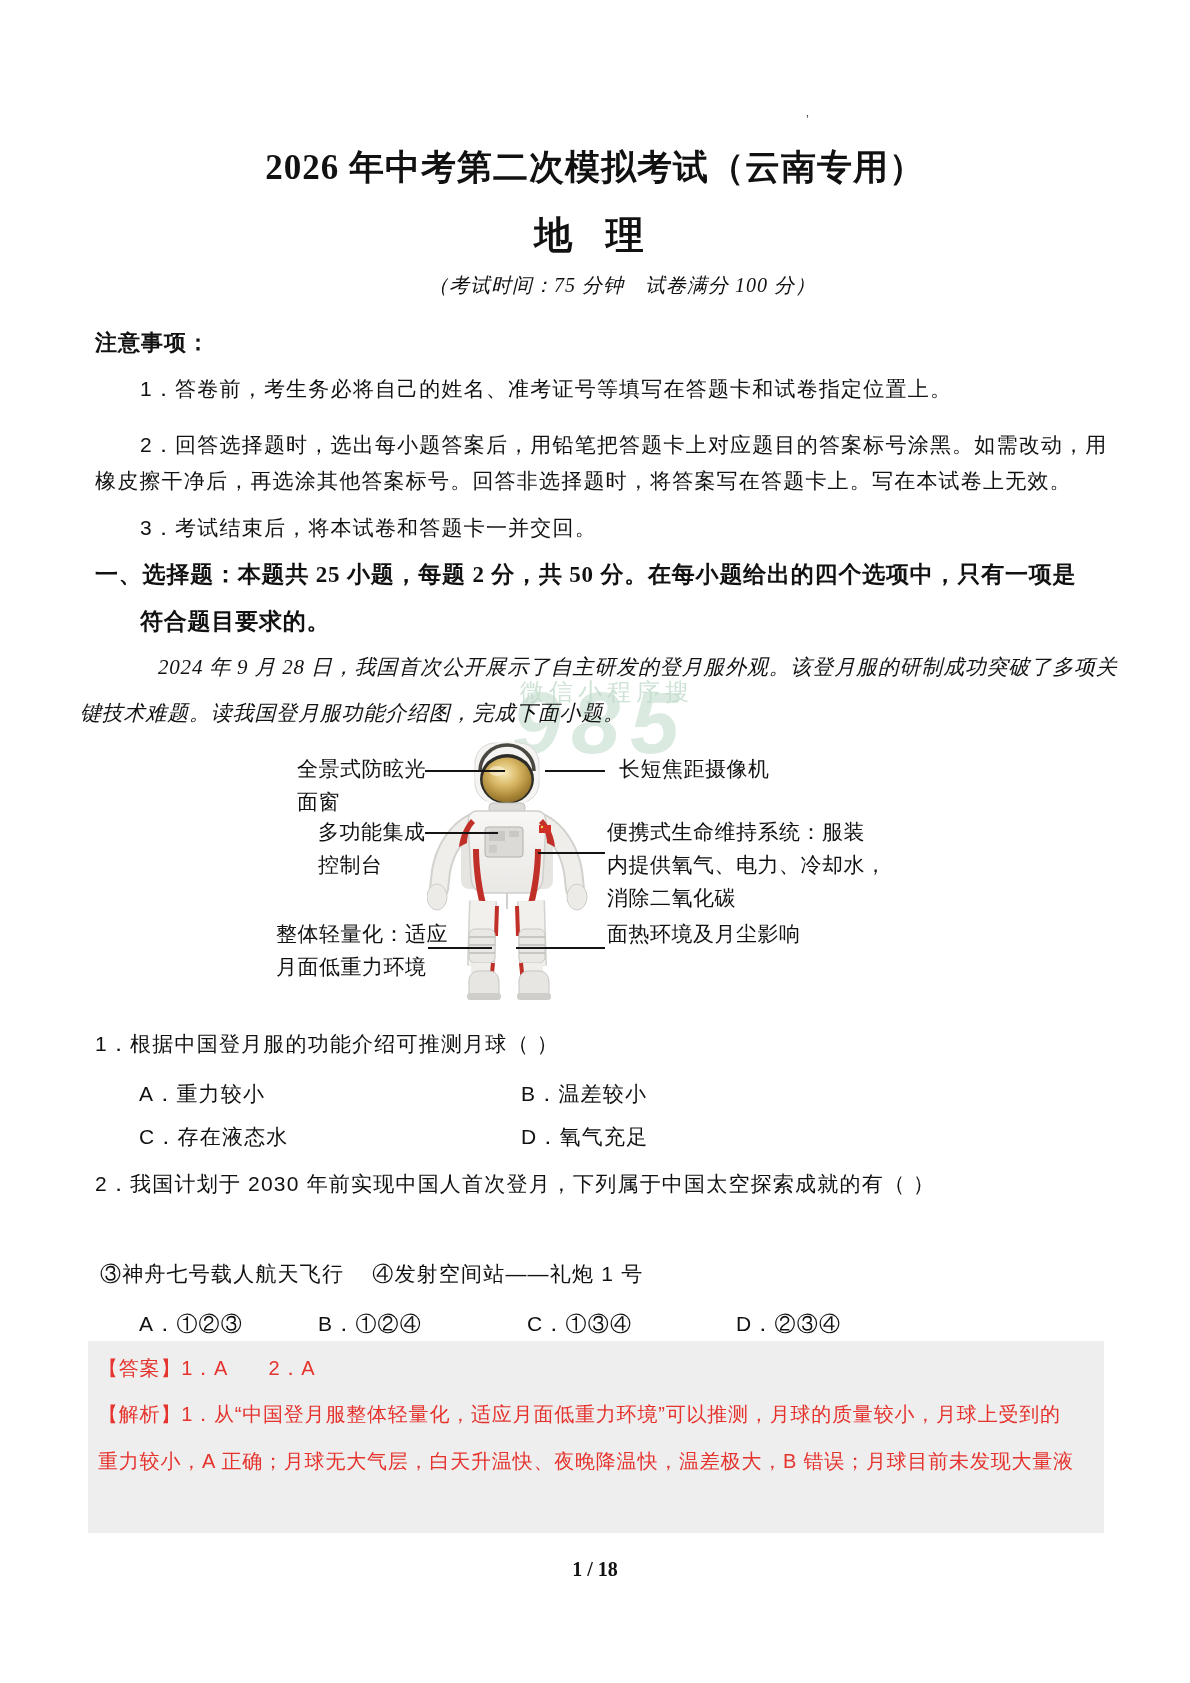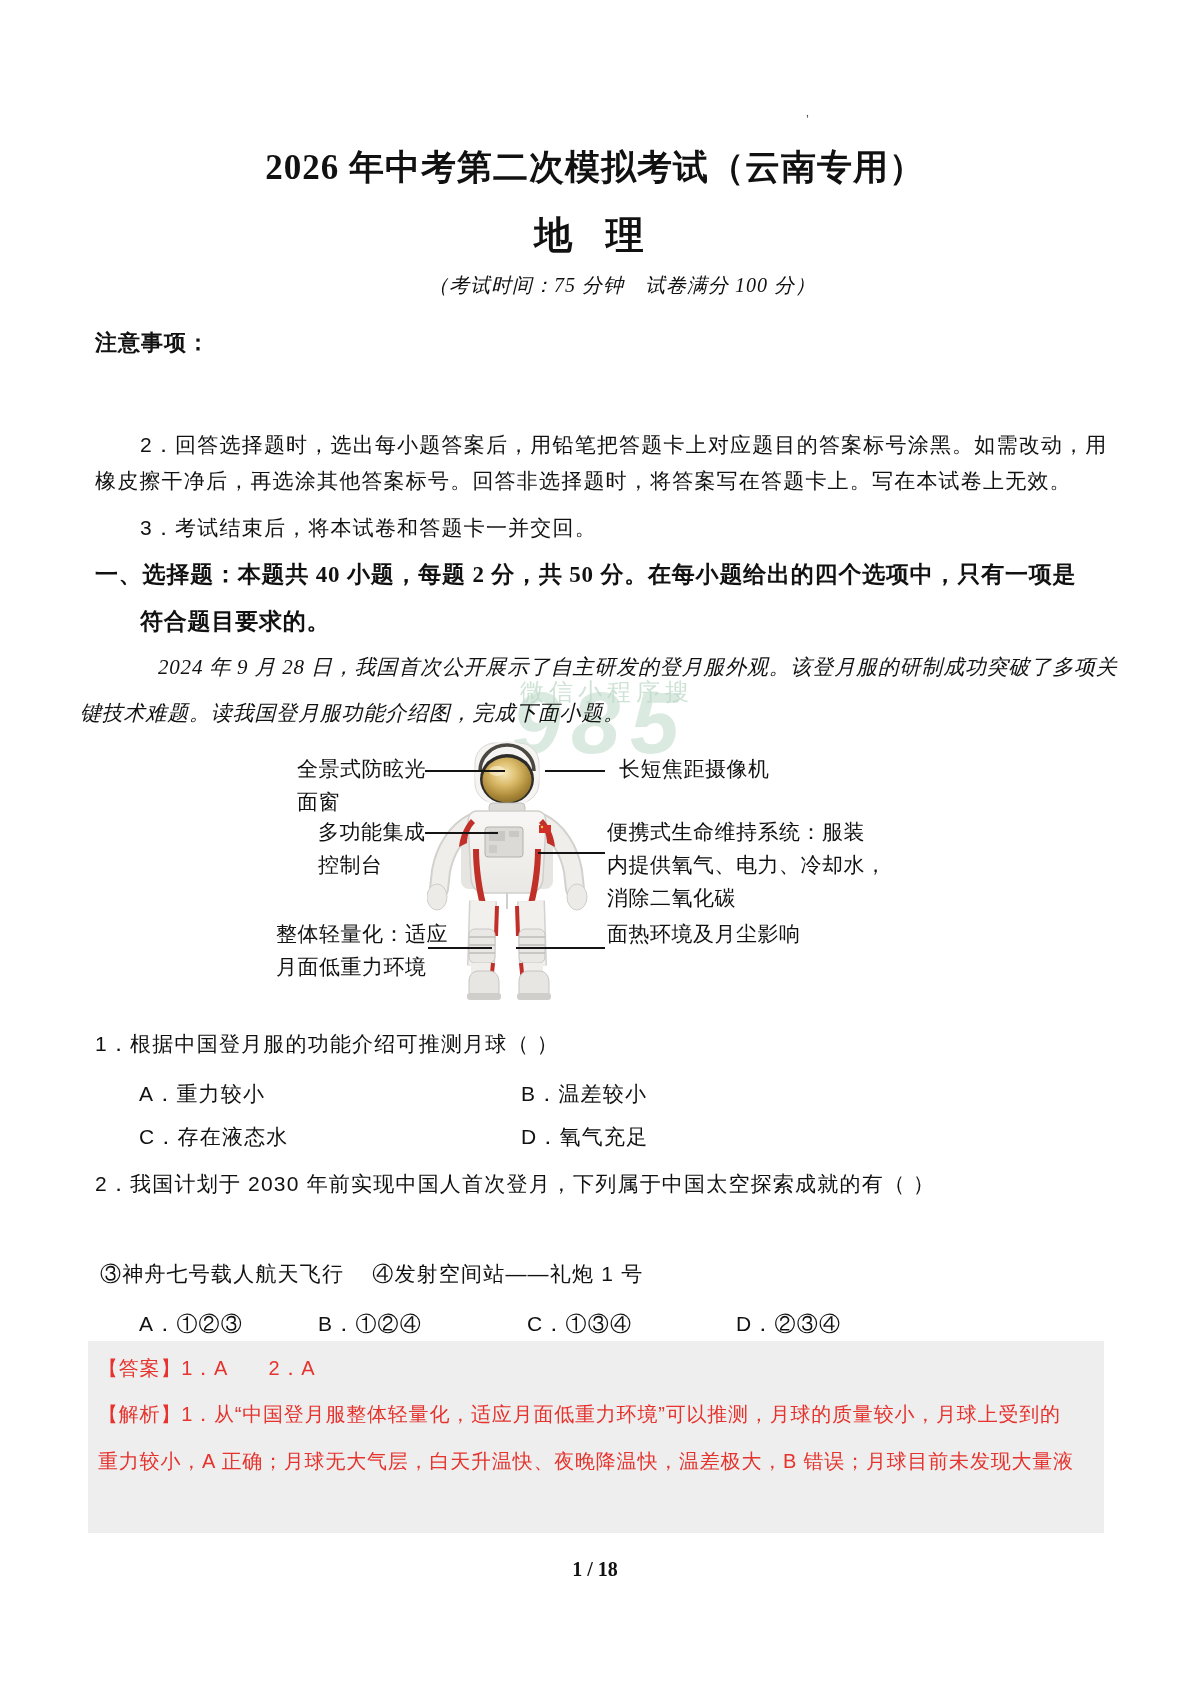--- a/index.html
+++ b/index.html
@@ -34,25 +34,26 @@
   <div class="abs wm1" style="left:520px;top:676px;">微信小程序搜</div>
   <div class="abs wm2" style="left:512px;top:672px;">985</div>
 
   <div class="abs stray z1" style="left:806px;top:112px;">’</div>
 
   <div class="abs serif title z1" style="left:0;top:144px;">2026 年中考第二次模拟考试（云南专用）</div>
   <div class="abs serif subject z1" style="left:0;top:210px;">地 理</div>
   <div class="abs kai examinfo z1" style="left:0;top:272px;margin-left:27px;">（考试时间：75 分钟　试卷满分 100 分）</div>
 
   <div class="abs sans noteshead z1" style="left:95px;top:328px;">注意事项：</div>
+  <div class="abs sans bodyline z1" style="left:140px;top:375px;">1．答卷前，考生务必将自己的姓名、准考证号等填写在答题卡和试卷指定位置上。</div>
   <div class="abs sans bodyline z1" style="left:140px;top:431px;">2．回答选择题时，选出每小题答案后，用铅笔把答题卡上对应题目的答案标号涂黑。如需改动，用</div>
   <div class="abs sans bodyline z1" style="left:95px;top:467px;">橡皮擦干净后，再选涂其他答案标号。回答非选择题时，将答案写在答题卡上。写在本试卷上无效。</div>
   <div class="abs sans bodyline z1" style="left:140px;top:514px;">3．考试结束后，将本试卷和答题卡一并交回。</div>
 
-  <div class="abs serif sectionline z1" style="left:95px;top:559px;">一、选择题：本题共 40 小题，每题 2 分，共 50 分。在每小题给出的四个选项中，只有一项是</div>
+  <div class="abs serif sectionline z1" style="left:95px;top:559px;">一、选择题：本题共 25 小题，每题 2 分，共 50 分。在每小题给出的四个选项中，只有一项是</div>
   <div class="abs serif sectionline z1" style="left:140px;top:606px;">符合题目要求的。</div>
 
   <div class="abs kai introline z1" style="left:158px;top:653px;">2024 年 9 月 28 日，我国首次公开展示了自主研发的登月服外观。该登月服的研制成功突破了多项关</div>
   <div class="abs kai introline z1" style="left:80px;top:699px;">键技术难题。读我国登月服功能介绍图，完成下面小题。</div>
 
   <svg class="abs z1" style="left:427px;top:731px;" width="172" height="274" viewBox="0 0 172 274" aria-hidden="true">
     <defs>
       <radialGradient id="goldGrad" cx="45%" cy="35%" r="80%">
         <stop offset="0%" stop-color="#f5e7b4"></stop>
         <stop offset="35%" stop-color="#d9b967"></stop>

